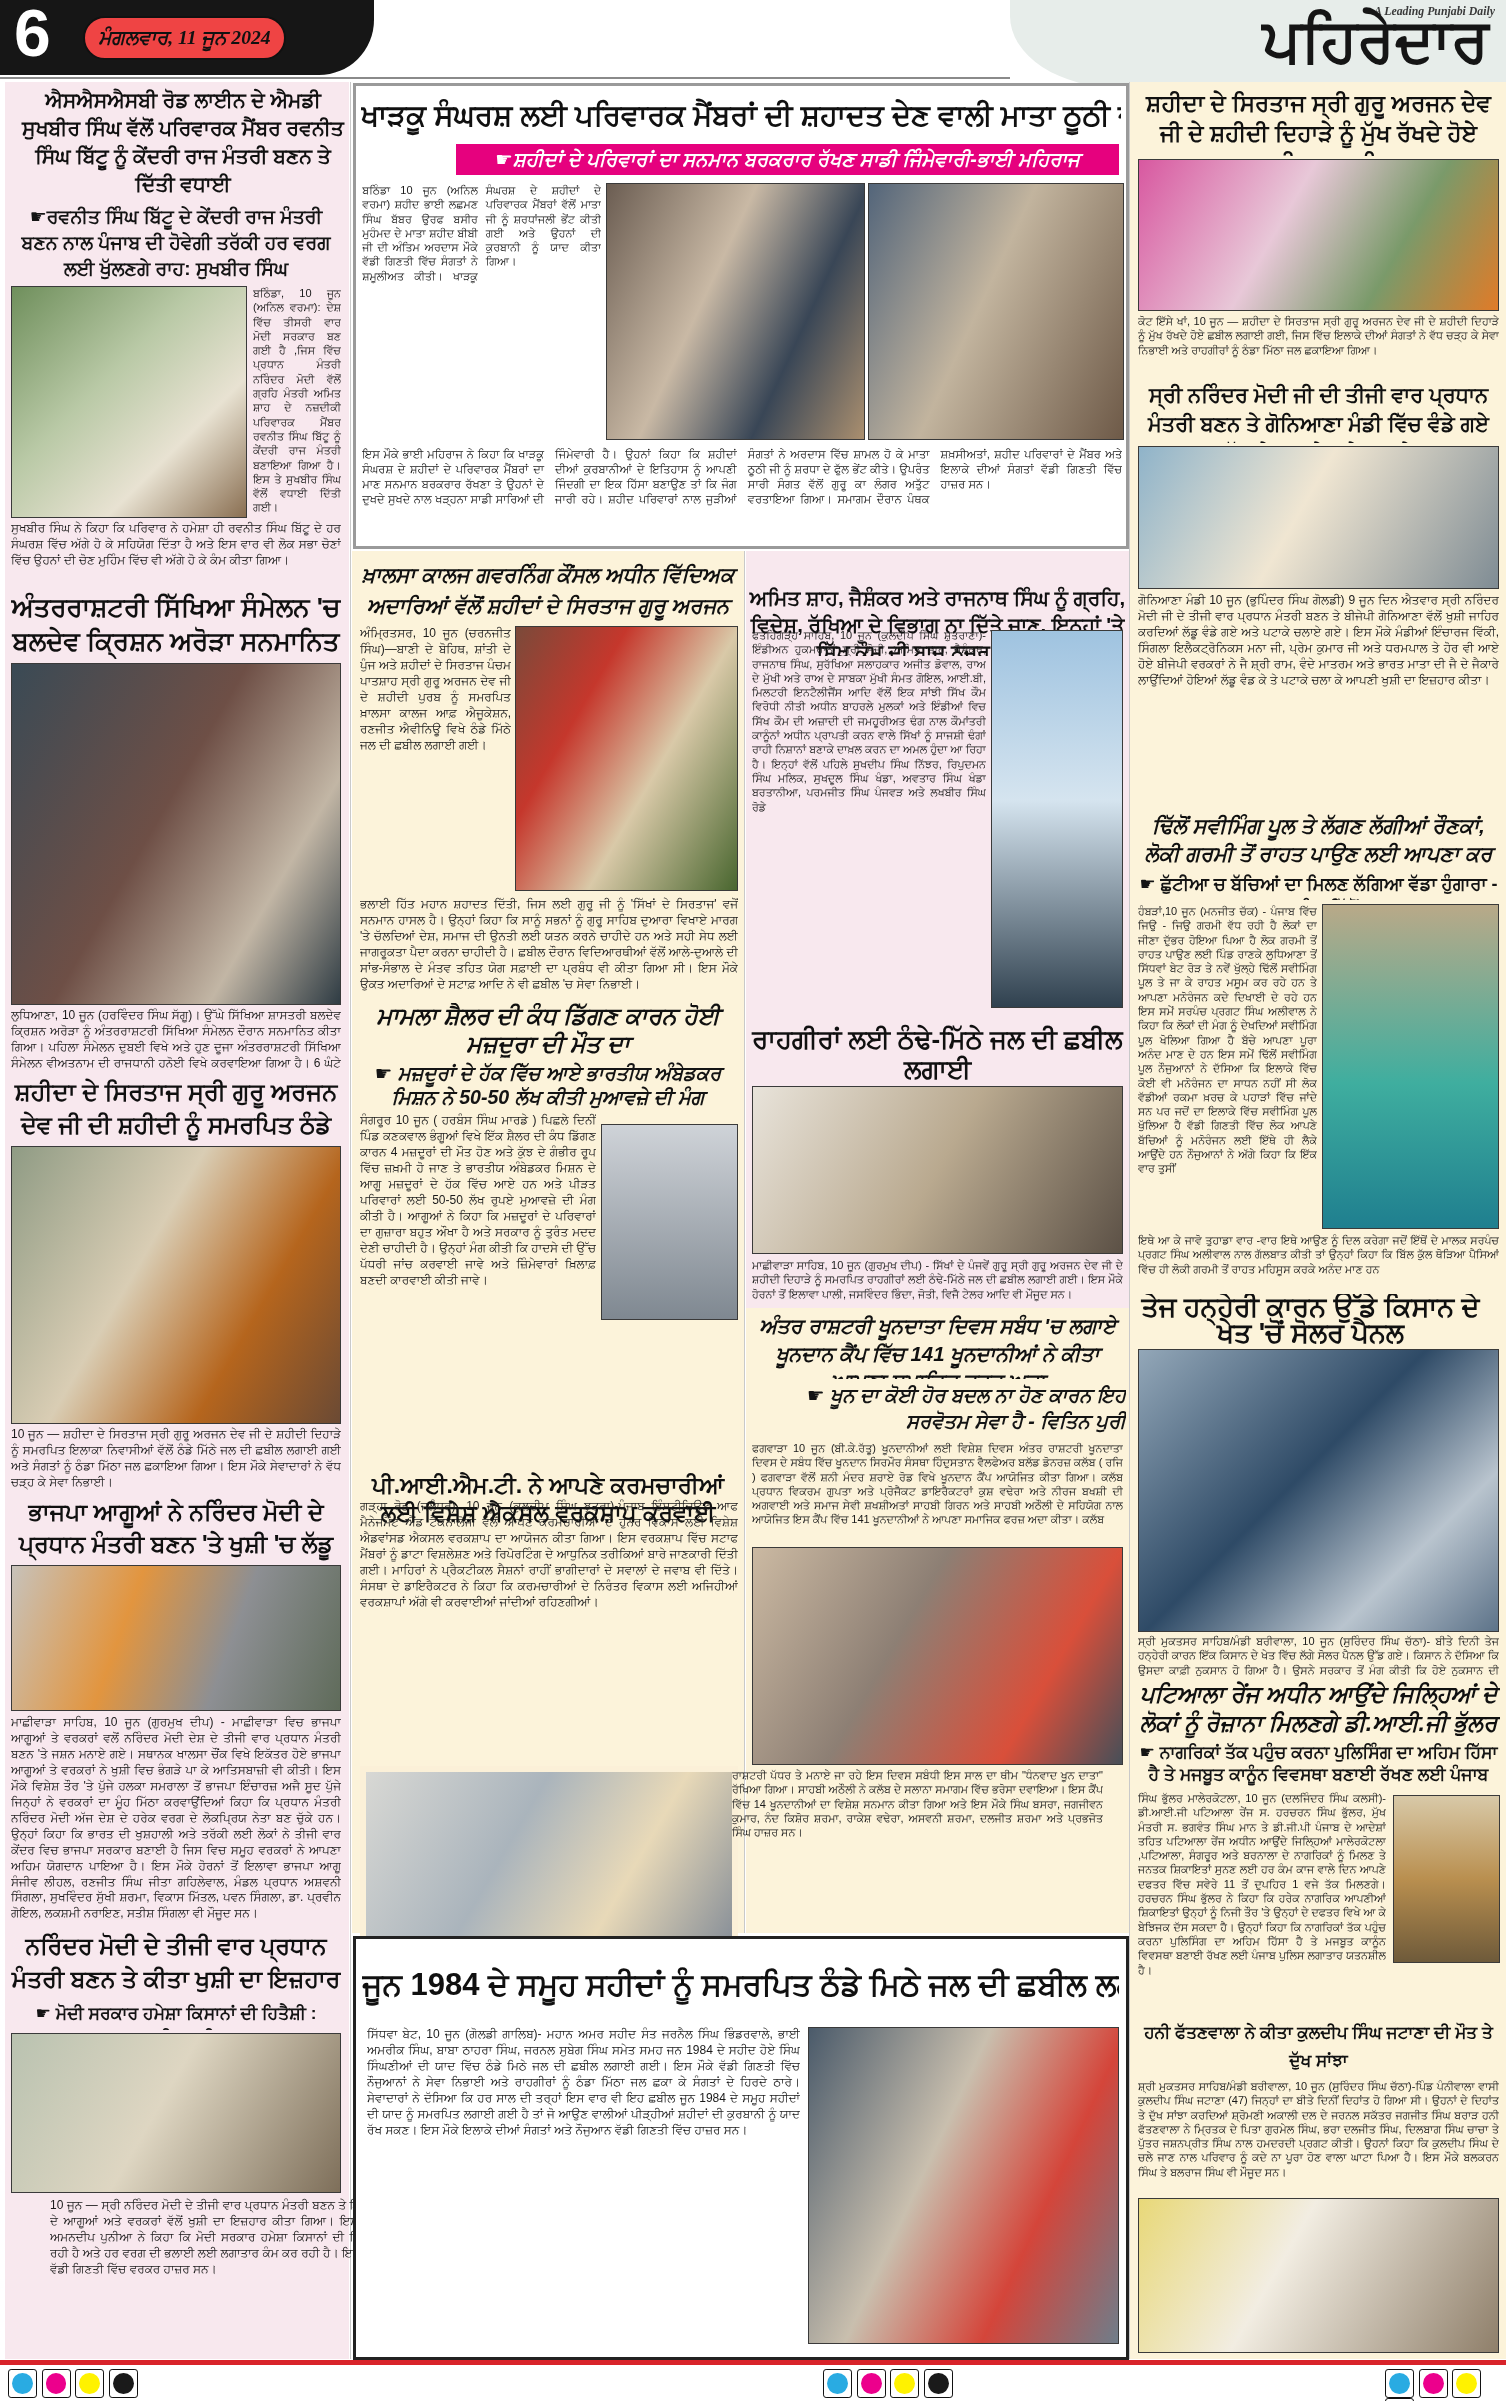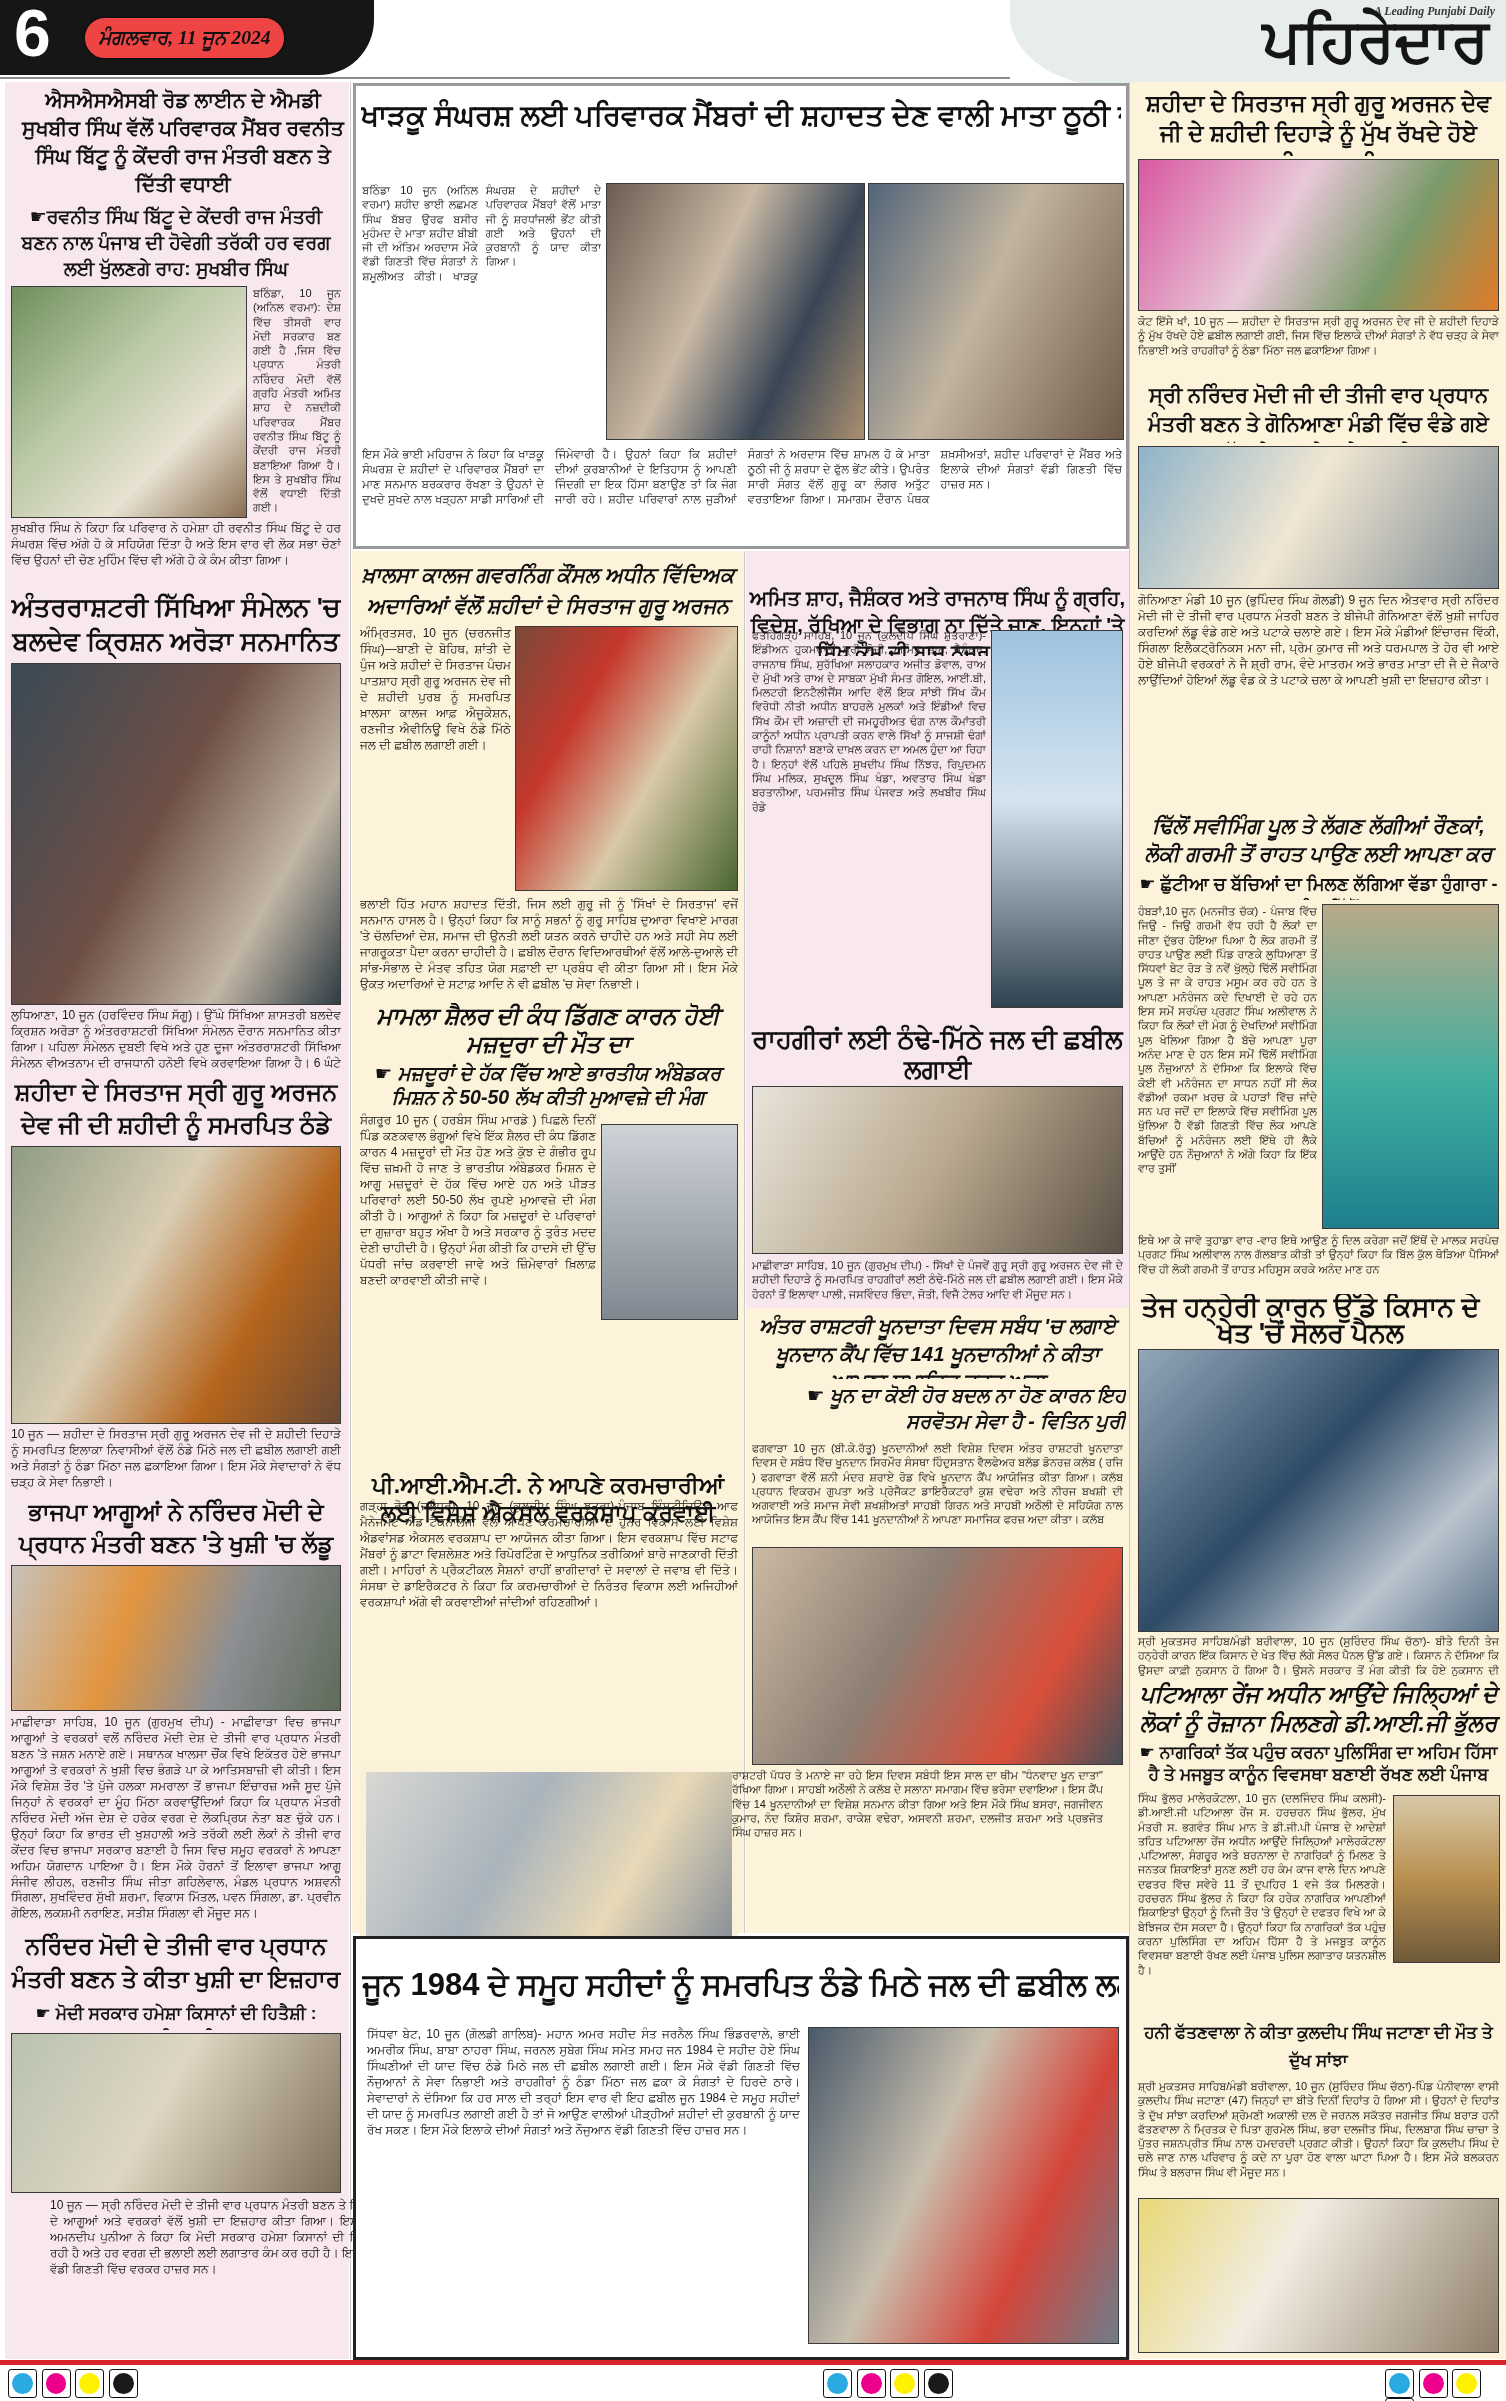--- a/index.html
+++ b/index.html
@@ -76,20 +76,21 @@
 <div class="abs photo" style="left:11px;top:1565px;width:330px;height:146px;background:linear-gradient(110deg,#c7c2ba,#e2953f 35%,#8d8f93 65%,#5f6b5a);"></div>
 <p class="abs body" style="left:11px;top:1715px;width:330px;height:212px;">ਮਾਛੀਵਾੜਾ ਸਾਹਿਬ, 10 ਜੂਨ (ਗੁਰਮੁਖ ਦੀਪ) - ਮਾਛੀਵਾੜਾ ਵਿਚ ਭਾਜਪਾ ਆਗੂਆਂ ਤੇ ਵਰਕਰਾਂ ਵਲੋਂ ਨਰਿੰਦਰ ਮੋਦੀ ਦੇਸ਼ ਦੇ ਤੀਜੀ ਵਾਰ ਪ੍ਰਧਾਨ ਮੰਤਰੀ ਬਣਨ 'ਤੇ ਜਸ਼ਨ ਮਨਾਏ ਗਏ। ਸਥਾਨਕ ਖਾਲਸਾ ਚੌਂਕ ਵਿਖੇ ਇਕੱਤਰ ਹੋਏ ਭਾਜਪਾ ਆਗੂਆਂ ਤੇ ਵਰਕਰਾਂ ਨੇ ਖੁਸ਼ੀ ਵਿਚ ਭੰਗੜੇ ਪਾ ਕੇ ਆਤਿਸਬਾਜ਼ੀ ਵੀ ਕੀਤੀ। ਇਸ ਮੌਕੇ ਵਿਸ਼ੇਸ਼ ਤੌਰ 'ਤੇ ਪੁੱਜੇ ਹਲਕਾ ਸਮਰਾਲਾ ਤੋਂ ਭਾਜਪਾ ਇੰਚਾਰਜ਼ ਅਜੈ ਸੂਦ ਪੁੱਜੇ ਜਿਨ੍ਹਾਂ ਨੇ ਵਰਕਰਾਂ ਦਾ ਮੂੰਹ ਮਿੱਠਾ ਕਰਵਾਉਂਦਿਆਂ ਕਿਹਾ ਕਿ ਪ੍ਰਧਾਨ ਮੰਤਰੀ ਨਰਿੰਦਰ ਮੋਦੀ ਅੱਜ ਦੇਸ਼ ਦੇ ਹਰੇਕ ਵਰਗ ਦੇ ਲੋਕਪ੍ਰਿਯ ਨੇਤਾ ਬਣ ਚੁੱਕੇ ਹਨ। ਉਨ੍ਹਾਂ ਕਿਹਾ ਕਿ ਭਾਰਤ ਦੀ ਖੁਸ਼ਹਾਲੀ ਅਤੇ ਤਰੱਕੀ ਲਈ ਲੋਕਾਂ ਨੇ ਤੀਜੀ ਵਾਰ ਕੇਂਦਰ ਵਿਚ ਭਾਜਪਾ ਸਰਕਾਰ ਬਣਾਈ ਹੈ ਜਿਸ ਵਿਚ ਸਮੂਹ ਵਰਕਰਾਂ ਨੇ ਆਪਣਾ ਅਹਿਮ ਯੋਗਦਾਨ ਪਾਇਆ ਹੈ। ਇਸ ਮੌਕੇ ਹੋਰਨਾਂ ਤੋਂ ਇਲਾਵਾ ਭਾਜਪਾ ਆਗੂ ਸੰਜੀਵ ਲੀਹਲ, ਰਣਜੀਤ ਸਿੰਘ ਜੀਤਾ ਗਹਿਲੇਵਾਲ, ਮੰਡਲ ਪ੍ਰਧਾਨ ਅਸ਼ਵਨੀ ਸਿੰਗਲਾ, ਸੁਖਵਿੰਦਰ ਸੁੱਖੀ ਸ਼ਰਮਾ, ਵਿਕਾਸ ਮਿੱਤਲ, ਪਵਨ ਸਿੰਗਲਾ, ਡਾ. ਪ੍ਰਵੀਨ ਗੋਇਲ, ਲਕਸ਼ਮੀ ਨਰਾਇਣ, ਸਤੀਸ਼ ਸਿੰਗਲਾ ਵੀ ਮੌਜੂਦ ਸਨ।</p>
 
 <h2 class="abs hl hl-b" style="left:11px;top:1930px;width:330px;height:71px;font-size:23.6px;line-height:33px;">ਨਰਿੰਦਰ ਮੋਦੀ ਦੇ ਤੀਜੀ ਵਾਰ ਪ੍ਰਧਾਨ ਮੰਤਰੀ ਬਣਨ ਤੇ ਕੀਤਾ ਖੁਸ਼ੀ ਦਾ ਇਜ਼ਹਾਰ</h2>
 <p class="abs hl-sub" style="left:11px;top:2002px;width:330px;height:28px;font-size:17.3px;line-height:23.6px;">☛ ਮੋਦੀ ਸਰਕਾਰ ਹਮੇਸ਼ਾ ਕਿਸਾਨਾਂ ਦੀ ਹਿਤੈਸ਼ੀ : ਅਮਨਦੀਪ ਪੁਨੀਆ</p>
 <div class="abs photo" style="left:11px;top:2033px;width:330px;height:160px;background:linear-gradient(120deg,#b9c2b0,#ded6c2 45%,#7e6f5a);"></div>
 <p class="abs body" style="left:11px;top:2198px;width:330px;height:154px;margin-left:39px;">10 ਜੂਨ — ਸ੍ਰੀ ਨਰਿੰਦਰ ਮੋਦੀ ਦੇ ਤੀਜੀ ਵਾਰ ਪ੍ਰਧਾਨ ਮੰਤਰੀ ਬਣਨ ਤੇ ਇਲਾਕੇ ਦੇ ਆਗੂਆਂ ਅਤੇ ਵਰਕਰਾਂ ਵੱਲੋਂ ਖੁਸ਼ੀ ਦਾ ਇਜ਼ਹਾਰ ਕੀਤਾ ਗਿਆ। ਇਸ ਮੌਕੇ ਅਮਨਦੀਪ ਪੁਨੀਆ ਨੇ ਕਿਹਾ ਕਿ ਮੋਦੀ ਸਰਕਾਰ ਹਮੇਸ਼ਾ ਕਿਸਾਨਾਂ ਦੀ ਹਿਤੈਸ਼ੀ ਰਹੀ ਹੈ ਅਤੇ ਹਰ ਵਰਗ ਦੀ ਭਲਾਈ ਲਈ ਲਗਾਤਾਰ ਕੰਮ ਕਰ ਰਹੀ ਹੈ। ਇਸ ਮੌਕੇ ਵੱਡੀ ਗਿਣਤੀ ਵਿੱਚ ਵਰਕਰ ਹਾਜ਼ਰ ਸਨ।</p>
 
 <div class="abs box" style="left:353px;top:83px;width:776px;height:466px;border:3.9px solid #9a9a9a;">
   <h1 class="abs hl hl-nowrap" style="left:4.7px;top:7.9px;width:760px;height:44px;font-size:29px;line-height:42px;">ਖਾੜਕੂ ਸੰਘਰਸ਼ ਲਈ ਪਰਿਵਾਰਕ ਮੈਂਬਰਾਂ ਦੀ ਸ਼ਹਾਦਤ ਦੇਣ ਵਾਲੀ ਮਾਤਾ ਠੂਠੀ ਦੀ ਅੰਤਿਮ ਅਰਦਾਸ</h1>
+  <div class="abs kicker" style="left:100px;top:58px;width:663px;height:31px;">☛ਸ਼ਹੀਦਾਂ ਦੇ ਪਰਿਵਾਰਾਂ ਦਾ ਸਨਮਾਨ ਬਰਕਰਾਰ ਰੱਖਣ ਸਾਡੀ ਜਿੰਮੇਵਾਰੀ-ਭਾਈ ਮਹਿਰਾਜ</div>
   <p class="abs body body-sm" style="left:6.3px;top:97px;width:239px;height:257px;column-count:2;column-gap:7.9px;">ਬਠਿੰਡਾ 10 ਜੂਨ (ਅਨਿਲ ਵਰਮਾ) ਸ਼ਹੀਦ ਭਾਈ ਲਛਮਣ ਸਿੰਘ ਬੱਬਰ ਉਰਫ ਬਸੀਰ ਮੁਹੰਮਦ ਦੇ ਮਾਤਾ ਸ਼ਹੀਦ ਬੀਬੀ ਜੀ ਦੀ ਅੰਤਿਮ ਅਰਦਾਸ ਮੌਕੇ ਵੱਡੀ ਗਿਣਤੀ ਵਿੱਚ ਸੰਗਤਾਂ ਨੇ ਸ਼ਮੂਲੀਅਤ ਕੀਤੀ। ਖਾੜਕੂ ਸੰਘਰਸ਼ ਦੇ ਸ਼ਹੀਦਾਂ ਦੇ ਪਰਿਵਾਰਕ ਮੈਂਬਰਾਂ ਵੱਲੋਂ ਮਾਤਾ ਜੀ ਨੂੰ ਸ਼ਰਧਾਂਜਲੀ ਭੇਂਟ ਕੀਤੀ ਗਈ ਅਤੇ ਉਹਨਾਂ ਦੀ ਕੁਰਬਾਨੀ ਨੂੰ ਯਾਦ ਕੀਤਾ ਗਿਆ।</p>
   <div class="abs photo" style="left:250px;top:97px;width:259px;height:257px;background:linear-gradient(115deg,#6b5d52,#c9b9a5 40%,#394656 70%,#aa8f6f);"></div>
   <div class="abs photo" style="left:512px;top:97px;width:256px;height:257px;background:linear-gradient(115deg,#53657a,#c2b49e 45%,#6e5a48);"></div>
   <p class="abs body" style="left:6.3px;top:361px;width:760px;height:94px;column-count:4;column-gap:11px;font-size:11.4px;">ਇਸ ਮੌਕੇ ਭਾਈ ਮਹਿਰਾਜ ਨੇ ਕਿਹਾ ਕਿ ਖਾੜਕੂ ਸੰਘਰਸ਼ ਦੇ ਸ਼ਹੀਦਾਂ ਦੇ ਪਰਿਵਾਰਕ ਮੈਂਬਰਾਂ ਦਾ ਮਾਣ ਸਨਮਾਨ ਬਰਕਰਾਰ ਰੱਖਣਾ ਤੇ ਉਹਨਾਂ ਦੇ ਦੁਖਦੇ ਸੁਖਦੇ ਨਾਲ ਖੜ੍ਹਨਾ ਸਾਡੀ ਸਾਰਿਆਂ ਦੀ ਜਿੰਮੇਵਾਰੀ ਹੈ। ਉਹਨਾਂ ਕਿਹਾ ਕਿ ਸ਼ਹੀਦਾਂ ਦੀਆਂ ਕੁਰਬਾਨੀਆਂ ਦੇ ਇਤਿਹਾਸ ਨੂੰ ਆਪਣੀ ਜਿੰਦਗੀ ਦਾ ਇਕ ਹਿੱਸਾ ਬਣਾਉਣ ਤਾਂ ਕਿ ਜੰਗ ਜਾਰੀ ਰਹੇ। ਸ਼ਹੀਦ ਪਰਿਵਾਰਾਂ ਨਾਲ ਜੁੜੀਆਂ ਸੰਗਤਾਂ ਨੇ ਅਰਦਾਸ ਵਿੱਚ ਸ਼ਾਮਲ ਹੋ ਕੇ ਮਾਤਾ ਠੂਠੀ ਜੀ ਨੂੰ ਸ਼ਰਧਾ ਦੇ ਫੁੱਲ ਭੇਂਟ ਕੀਤੇ। ਉਪਰੰਤ ਸਾਰੀ ਸੰਗਤ ਵੱਲੋਂ ਗੁਰੂ ਕਾ ਲੰਗਰ ਅਤੁੱਟ ਵਰਤਾਇਆ ਗਿਆ। ਸਮਾਗਮ ਦੌਰਾਨ ਪੰਥਕ ਸ਼ਖ਼ਸੀਅਤਾਂ, ਸ਼ਹੀਦ ਪਰਿਵਾਰਾਂ ਦੇ ਮੈਂਬਰ ਅਤੇ ਇਲਾਕੇ ਦੀਆਂ ਸੰਗਤਾਂ ਵੱਡੀ ਗਿਣਤੀ ਵਿੱਚ ਹਾਜ਼ਰ ਸਨ।</p>
 </div>
 
 <h2 class="abs hl hl-c" style="left:358px;top:559px;width:380px;height:64px;font-size:21px;line-height:31px;">ਖ਼ਾਲਸਾ ਕਾਲਜ ਗਵਰਨਿੰਗ ਕੌਂਸਲ ਅਧੀਨ ਵਿੱਦਿਅਕ ਅਦਾਰਿਆਂ ਵੱਲੋਂ ਸ਼ਹੀਦਾਂ ਦੇ ਸਿਰਤਾਜ ਗੁਰੂ ਅਰਜਨ ਦੇਵ ਜੀ ਦੀ ਸ਼ਹੀਦੀ ਦਿਹਾੜੇ 'ਤੇ ਲਗਾਈ ਗਈ ਛਬੀਲ</h2>
 <p class="abs body" style="left:360px;top:626px;width:151px;height:265px;">ਅੰਮ੍ਰਿਤਸਰ, 10 ਜੂਨ (ਚਰਨਜੀਤ ਸਿੰਘ)—ਬਾਣੀ ਦੇ ਬੋਹਿਥ, ਸ਼ਾਂਤੀ ਦੇ ਪੁੰਜ ਅਤੇ ਸ਼ਹੀਦਾਂ ਦੇ ਸਿਰਤਾਜ ਪੰਚਮ ਪਾਤਸ਼ਾਹ ਸ੍ਰੀ ਗੁਰੂ ਅਰਜਨ ਦੇਵ ਜੀ ਦੇ ਸ਼ਹੀਦੀ ਪੁਰਬ ਨੂੰ ਸਮਰਪਿਤ ਖ਼ਾਲਸਾ ਕਾਲਜ ਆਫ਼ ਐਜੂਕੇਸ਼ਨ, ਰਣਜੀਤ ਐਵੀਨਿਊ ਵਿਖੇ ਠੰਡੇ ਮਿੱਠੇ ਜਲ ਦੀ ਛਬੀਲ ਲਗਾਈ ਗਈ।</p>
 <div class="abs photo" style="left:515px;top:626px;width:223px;height:265px;background:linear-gradient(120deg,#7a4a3a,#c5372c 30%,#d9c9a8 60%,#49662f);"></div>
 <p class="abs body" style="left:360px;top:897px;width:378px;height:102px;">ਭਲਾਈ ਹਿੱਤ ਮਹਾਨ ਸ਼ਹਾਦਤ ਦਿੱਤੀ, ਜਿਸ ਲਈ ਗੁਰੂ ਜੀ ਨੂੰ 'ਸਿੱਖਾਂ ਦੇ ਸਿਰਤਾਜ' ਵਜੋਂ ਸਨਮਾਨ ਹਾਸਲ ਹੈ। ਉਨ੍ਹਾਂ ਕਿਹਾ ਕਿ ਸਾਨੂੰ ਸਭਨਾਂ ਨੂੰ ਗੁਰੂ ਸਾਹਿਬ ਦੁਆਰਾ ਵਿਖਾਏ ਮਾਰਗ 'ਤੇ ਚੱਲਦਿਆਂ ਦੇਸ਼, ਸਮਾਜ ਦੀ ਉਨਤੀ ਲਈ ਯਤਨ ਕਰਨੇ ਚਾਹੀਦੇ ਹਨ ਅਤੇ ਸਹੀ ਸੇਧ ਲਈ ਜਾਗਰੂਕਤਾ ਪੈਦਾ ਕਰਨਾ ਚਾਹੀਦੀ ਹੈ। ਛਬੀਲ ਦੌਰਾਨ ਵਿਦਿਆਰਥੀਆਂ ਵੱਲੋਂ ਆਲੇ-ਦੁਆਲੇ ਦੀ ਸਾਂਭ-ਸੰਭਾਲ ਦੇ ਮੰਤਵ ਤਹਿਤ ਯੋਗ ਸਫ਼ਾਈ ਦਾ ਪ੍ਰਬੰਧ ਵੀ ਕੀਤਾ ਗਿਆ ਸੀ। ਇਸ ਮੌਕੇ ਉਕਤ ਅਦਾਰਿਆਂ ਦੇ ਸਟਾਫ਼ ਆਦਿ ਨੇ ਵੀ ਛਬੀਲ 'ਚ ਸੇਵਾ ਨਿਭਾਈ।</p>

